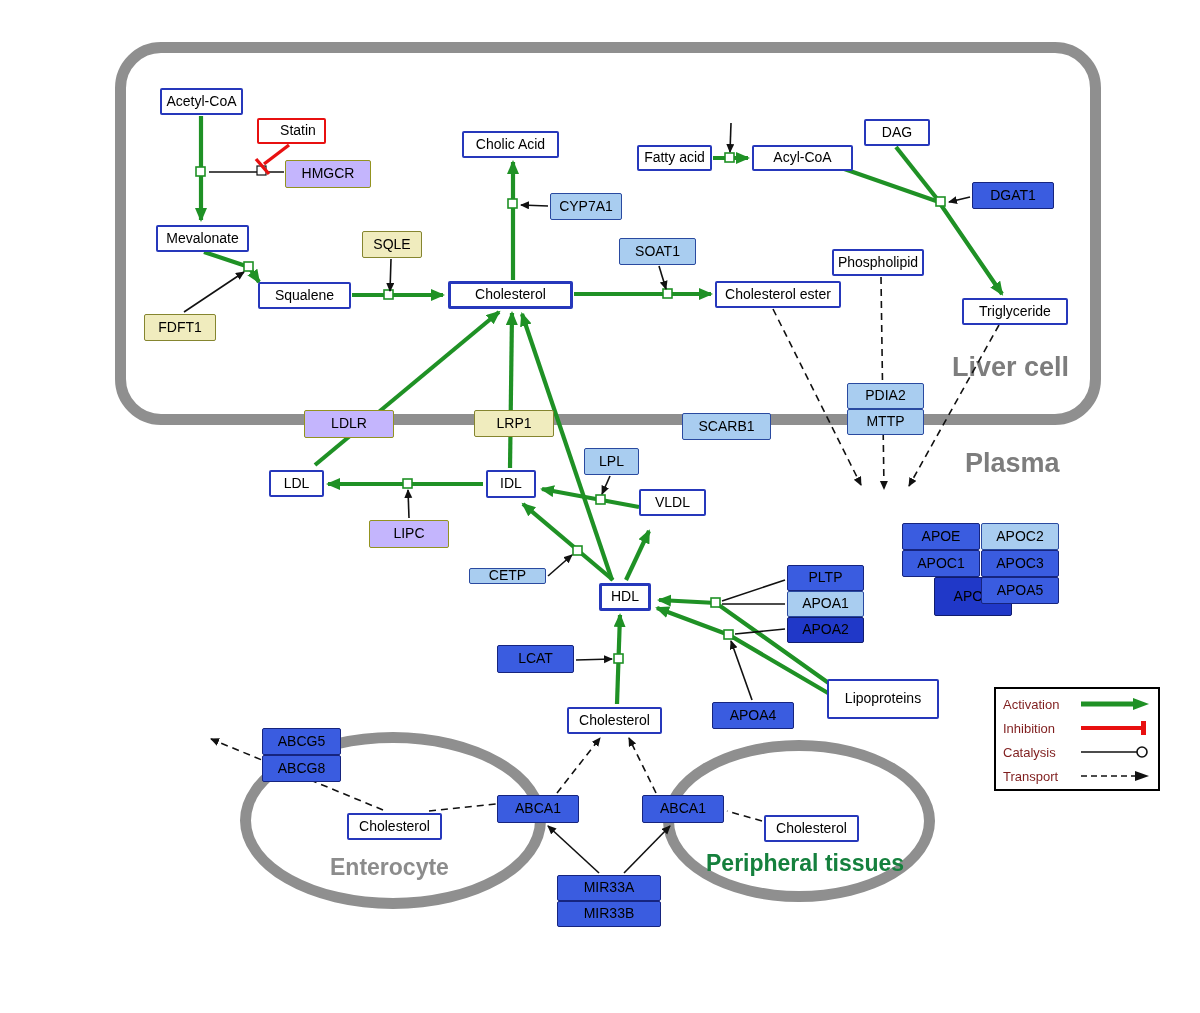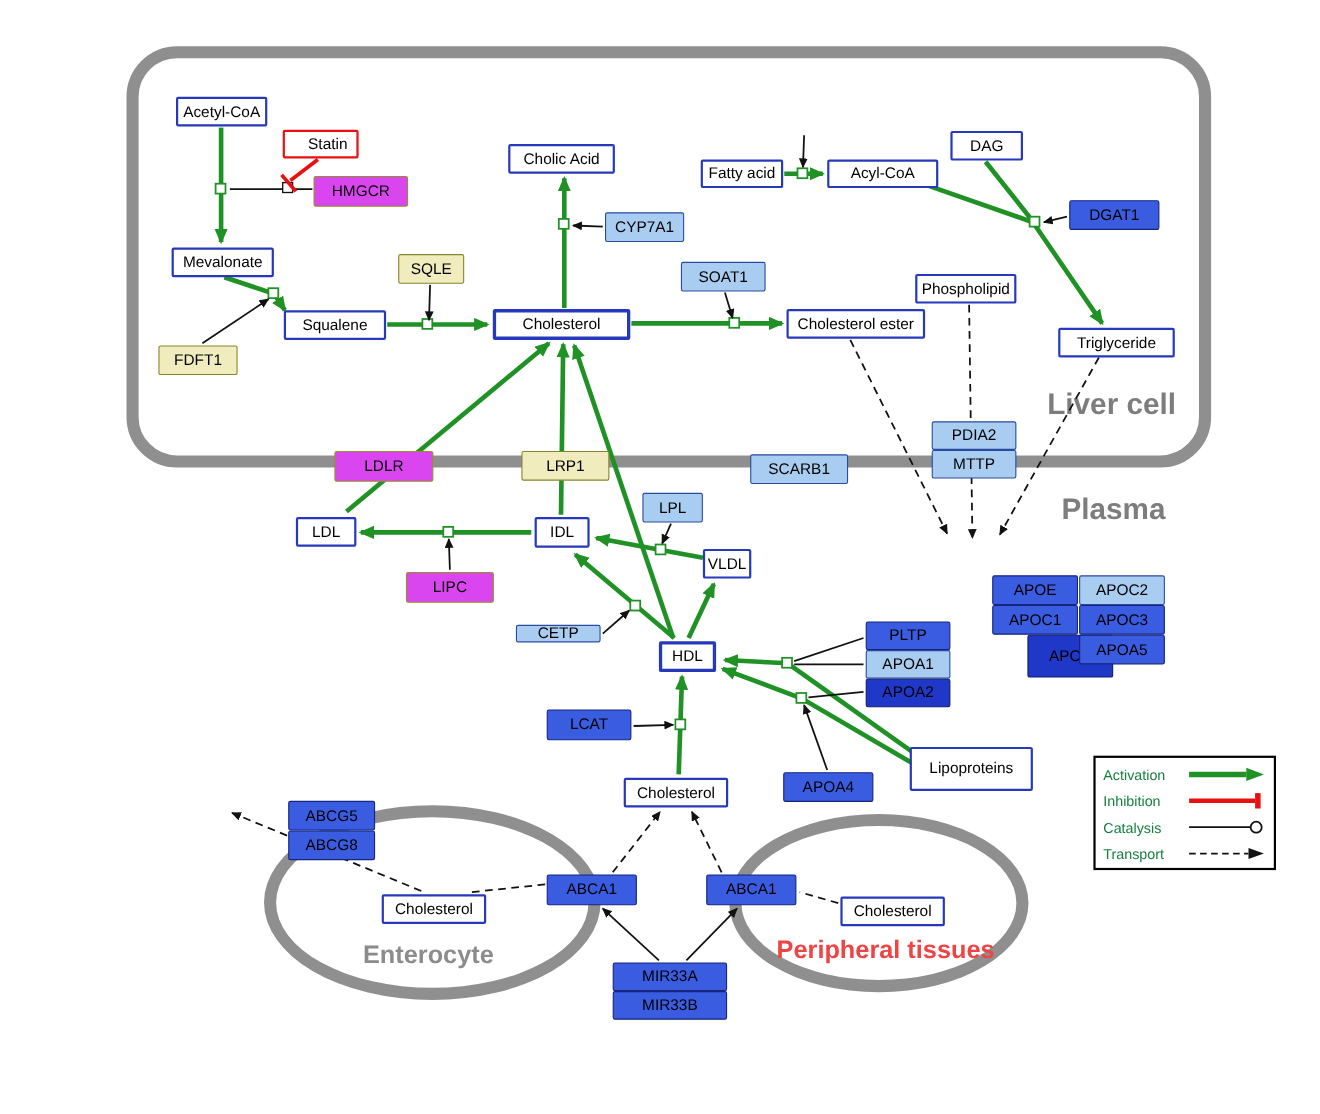--- a/index.html
+++ b/index.html
@@ -17,36 +17,36 @@
   .inh { stroke:#e81010; stroke-width:3.4; fill:none; }
   .rnode { fill:#fff; stroke:#1f9125; stroke-width:1.6; }
   .wsq   { fill:#fff; stroke:#111;    stroke-width:1.2; }
 
   .node { position:absolute; z-index:10; display:flex; align-items:center; justify-content:center;
           text-align:center; font-size:14px; color:#000; background:#fff; box-sizing:border-box;
           border-radius:2px; line-height:1.08; padding:1px 2px; }
   .metab { border:2px solid #2638bb; }
   .metab.thick { border-width:3px; }
   .drug { border:2px solid #e81010;padding-left:15px; }
-  .gy  { background:#d946ef; border:1.5px solid #93931f;text-align:center; }
+  .gy  { background:#c4b5fd; border:1.5px solid #93931f;text-align:center; }
   .gp  { background:#f0ecbe; border:1.5px solid #85852f; }
   .gb  { background:#3a5ce0; border:1.5px solid #16247e; }
   .gbd { background:#2038c8; border:1.5px solid #101c6e; }
   .gbl { background:#a9cdf0; border:1.5px solid #2a4aa0; }
 
   .rlabel { position:absolute; z-index:3; color:#7d7d7d; font-weight:bold; white-space:nowrap; }
   #lbl-liver  { left:952px; top:352px; font-size:27px;text-align:center; }
   #lbl-plasma { left:965px; top:448px; font-size:27px; }
   #lbl-entero { left:330px; top:854px; font-size:23px; color:#8c8c8c; }
-  #lbl-periph { left:706px; top:850px; font-size:23px; color:#ef4444; }
+  #lbl-periph { left:706px; top:850px; font-size:23px; color:#15803d; }
 
   #legend { position:absolute; left:994px; top:687px; width:166px; height:104px; z-index:10;
             border:2px solid #000; background:#fff; box-sizing:border-box; padding:3px 0; }
   .lg-row { display:flex; align-items:center; justify-content:space-between; height:24px; padding:0 7px; }
-  .lg-label { font-size:13px; color:#15803d; }
+  .lg-label { font-size:13px; color:#7f1d1d; }
   .lg-glyph { width:72px; height:16px; }
 </style>
 </head>
 <body>
 
 <div id="canvas">
 
   <div id="liver-mem" class="membrane"></div>
   <div id="entero-mem" class="membrane"></div>
   <div id="periph-mem" class="membrane"></div>
@@ -163,21 +163,21 @@
   <div class="node gy" style="left:304px;top:410px;width:90px;height:28px">LDLR</div>
   <div class="node gp" style="left:474px;top:410px;width:80px;height:27px">LRP1</div>
   <div class="node gbl" style="left:682px;top:413px;width:89px;height:27px">SCARB1</div>
   <div class="node gbl" style="left:847px;top:383px;width:77px;height:26px">PDIA2</div>
   <div class="node gbl" style="left:847px;top:409px;width:77px;height:26px">MTTP</div>
 
   <div class="node metab" style="left:269px;top:470px;width:55px;height:27px">LDL</div>
   <div class="node metab" style="left:486px;top:470px;width:50px;height:28px">IDL</div>
   <div class="node gy" style="left:369px;top:520px;width:80px;height:28px">LIPC</div>
   <div class="node gbl" style="left:584px;top:448px;width:55px;height:27px">LPL</div>
-  <div class="node metab" style="left:639px;top:499px;width:44px;height:27px">VLDL</div>
+  <div class="node metab" style="left:639px;top:489px;width:67px;height:27px">VLDL</div>
   <div class="node gbl" style="left:469px;top:568px;width:77px;height:16px">CETP</div>
   <div class="node metab thick" style="left:599px;top:583px;width:52px;height:28px">HDL</div>
   <div class="node gb" style="left:787px;top:565px;width:77px;height:26px">PLTP</div>
   <div class="node gbl" style="left:787px;top:591px;width:77px;height:26px">APOA1</div>
   <div class="node gbd" style="left:787px;top:617px;width:77px;height:26px">APOA2</div>
 
   <div class="node gb" style="left:902px;top:523px;width:78px;height:27px">APOE</div>
   <div class="node gbl" style="left:981px;top:523px;width:78px;height:27px">APOC2</div>
   <div class="node gb" style="left:902px;top:550px;width:78px;height:27px">APOC1</div>
   <div class="node gb" style="left:981px;top:550px;width:78px;height:27px">APOC3</div>

